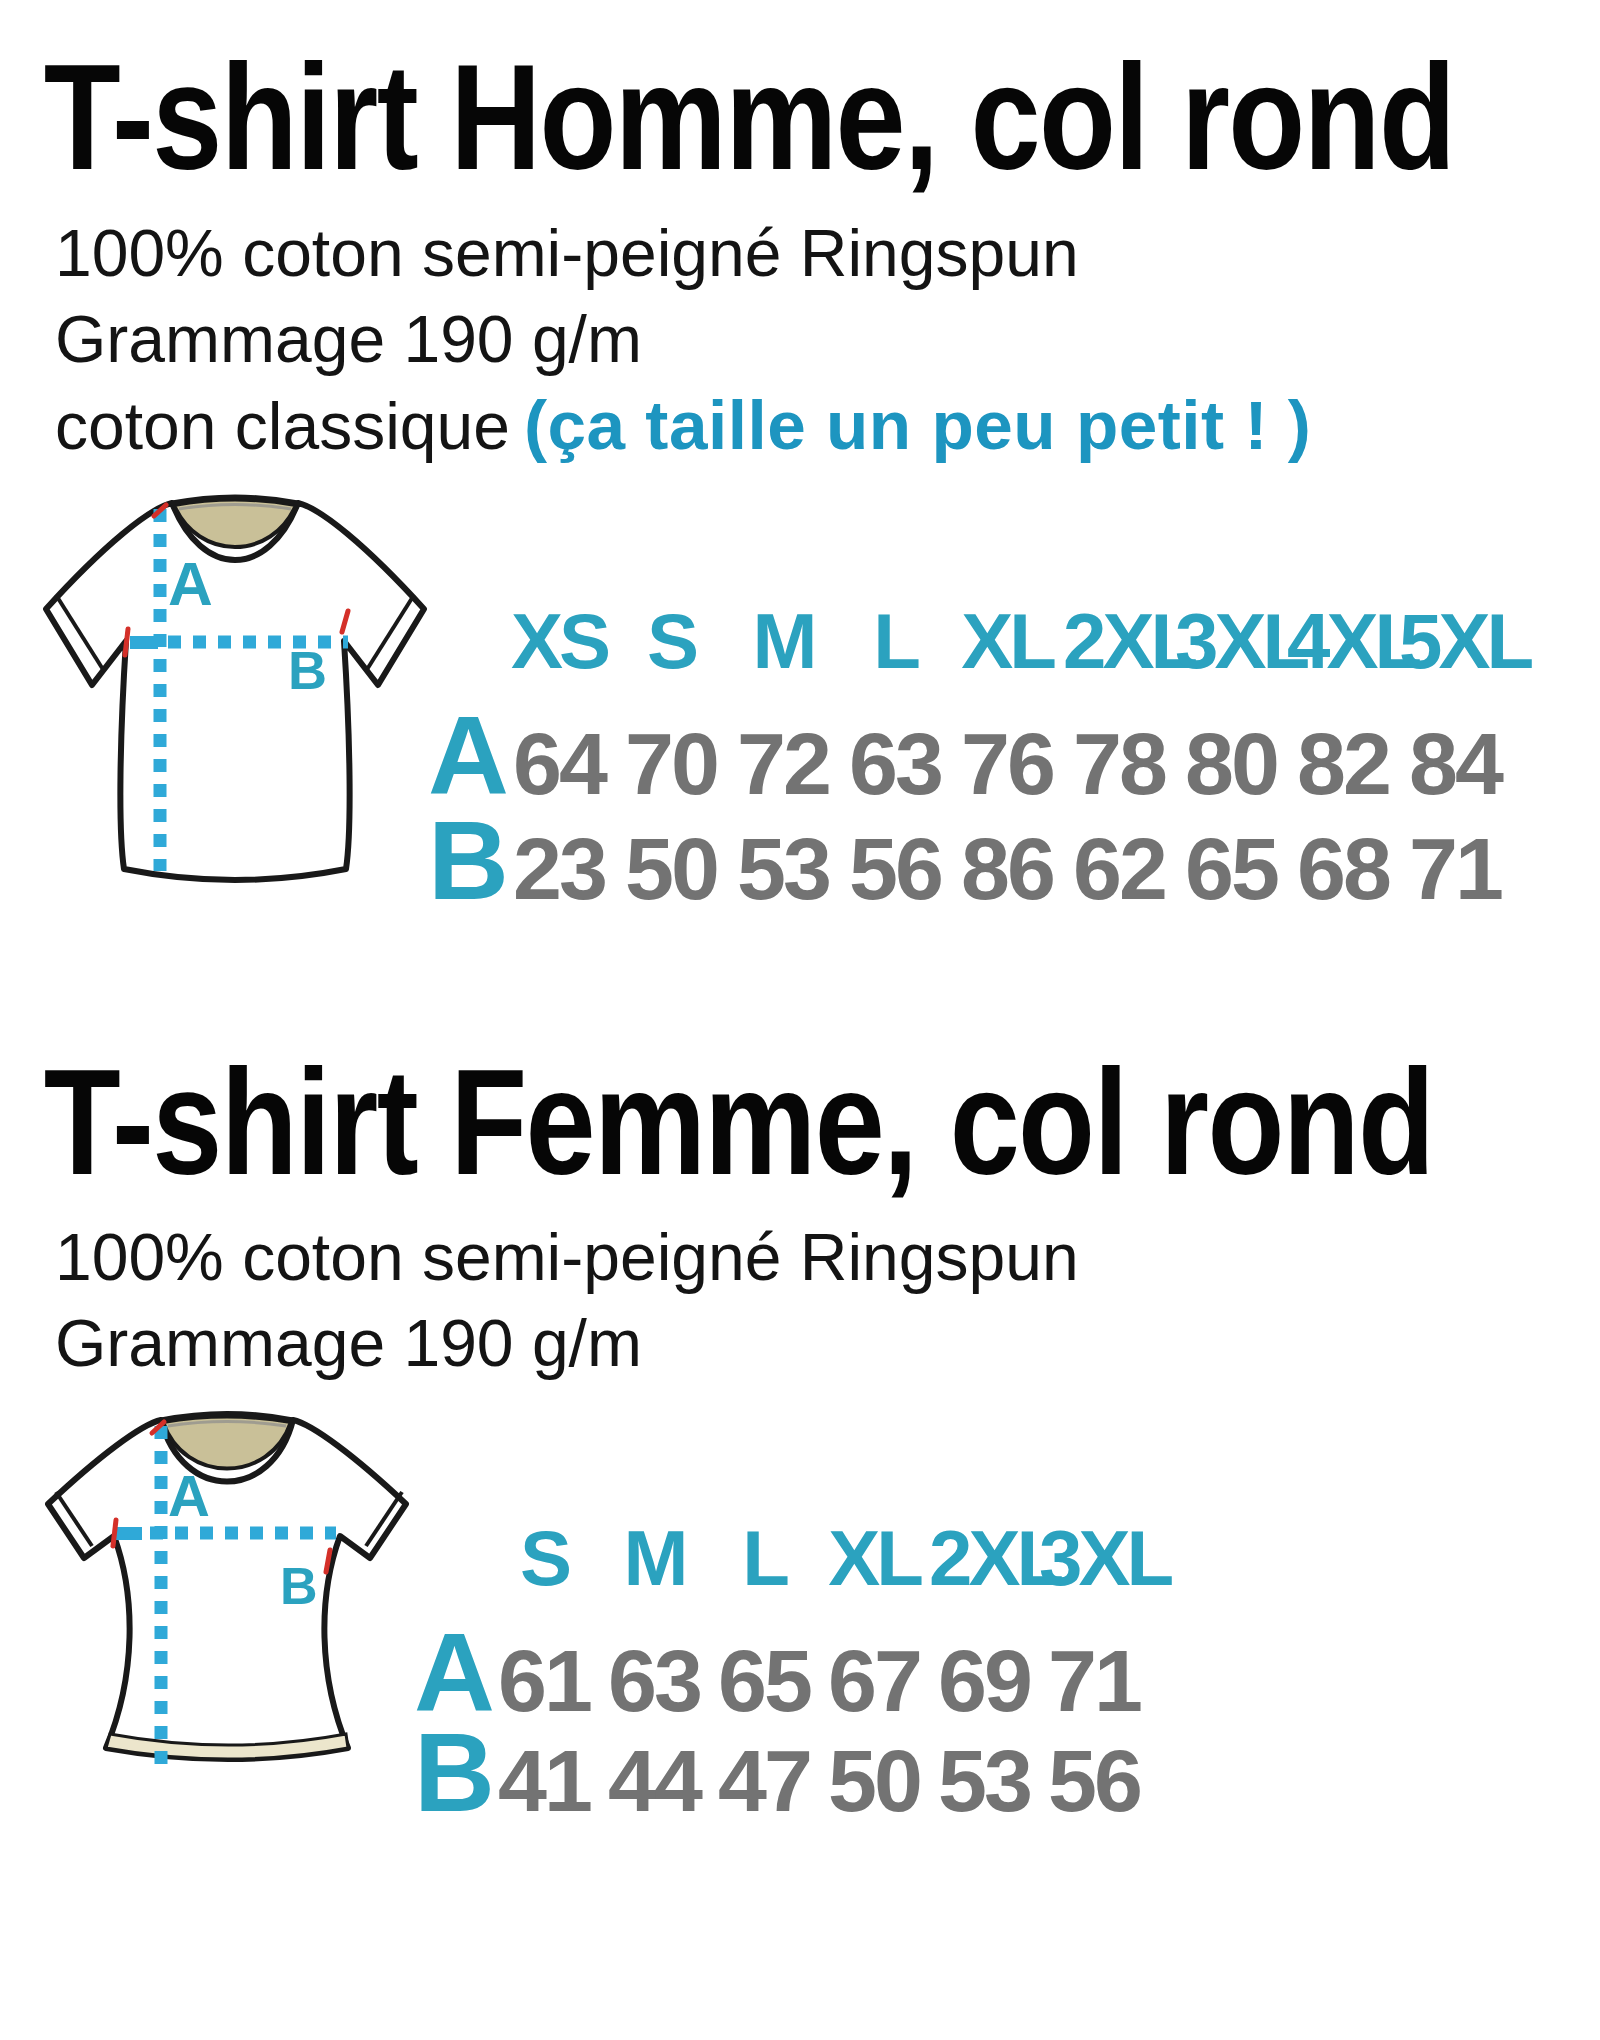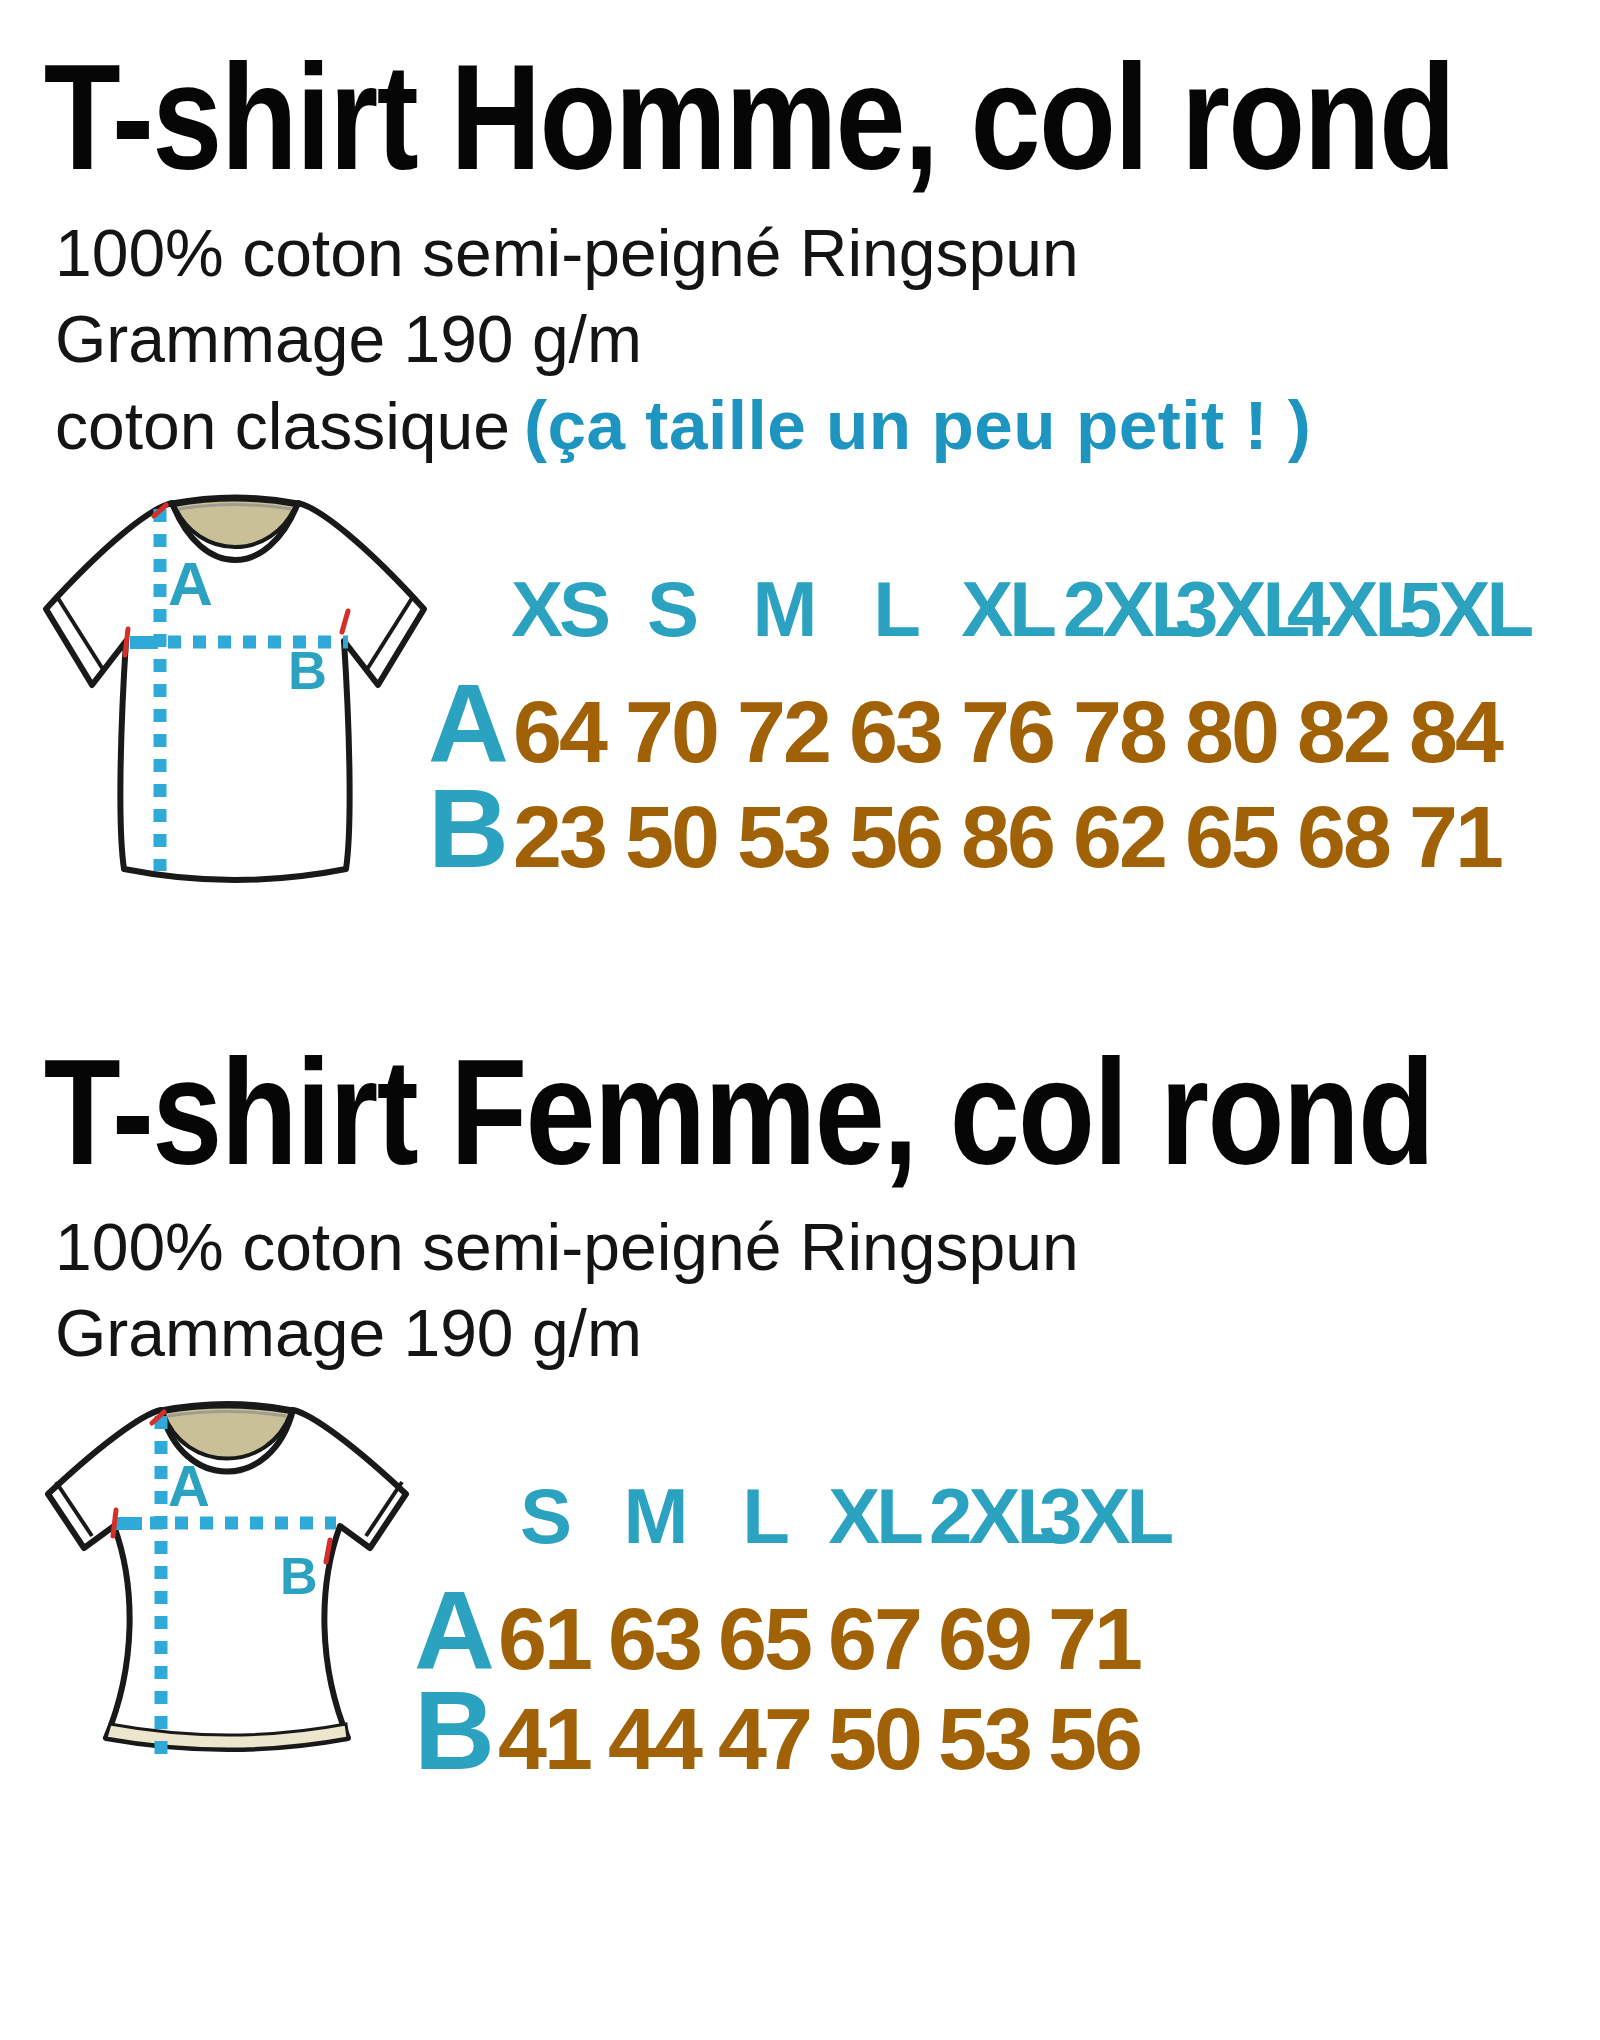--- a/index.html
+++ b/index.html
@@ -33,32 +33,32 @@
   .cuff{stroke:var(--outline-black,#191919);stroke-width:4;}
   .band{fill:#ece6cc;stroke:var(--outline-black,#191919);stroke-width:3;}
   .dots{stroke:var(--dotted-blue,#2fa9d8);stroke-width:13;stroke-dasharray:13 12;fill:none;}
   .dotrect{fill:var(--dotted-blue,#2fa9d8);}
   .redmark{stroke:var(--mark-red,#d43029);stroke-width:5;stroke-linecap:round;fill:none;}
   .measure-label{font-family:"Liberation Sans","DejaVu Sans",sans-serif;font-weight:bold;fill:var(--size-teal,#2ba2bf);}
   .lblA-m{font-size:62px;} .lblB-m{font-size:54px;}
   .lblA-f{font-size:58px;} .lblB-f{font-size:52px;}
 
   
-  .sizetable{margin-top:70px;}
+  .sizetable{margin-top:102px;}
   .thead{display:flex;height:90px;align-items:flex-start;padding-left:75px;}
   .sz{
     width:112px;text-align:center;font-weight:bold;font-size:78px;line-height:80px;
     color:var(--size-teal,#2ba2bf);letter-spacing:-4px;
   }
   .trow{display:flex;align-items:baseline;height:105px;}
   .rowlabel{
     width:75px;font-size:112px;font-weight:bold;color:var(--size-teal,#2ba2bf);
     letter-spacing:-2px;
   }
-  .val{width:112px;text-align:center;font-size:88px;font-weight:bold;letter-spacing:-3px;color:#a16207;}
+  .val{width:112px;text-align:center;font-size:88px;font-weight:bold;letter-spacing:-3px;color:#737373;}
   .sizetable.femme .sz,.sizetable.femme .val{width:110px;}
   .sizetable.femme .trow{height:100px;}
 
   .divider{
     position:absolute;left:40px;top:1992px;width:1516px;height:3px;
     background:linear-gradient(90deg,#c9c6c0,#8e8b86 12%,#8e8b86 88%,#c9c6c0);
   }
 </style>
 </head>
 <body>

